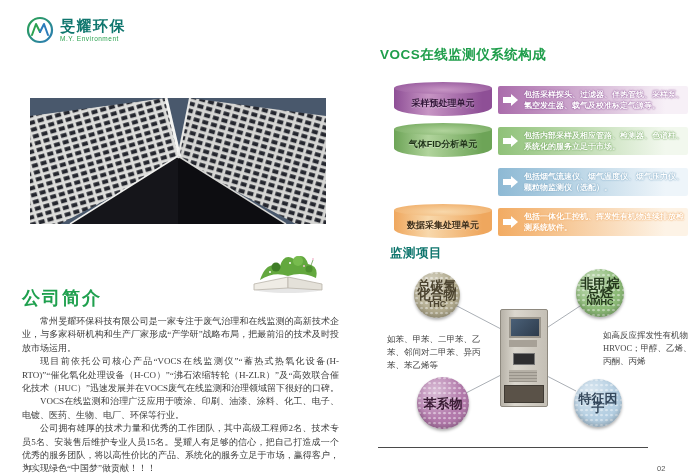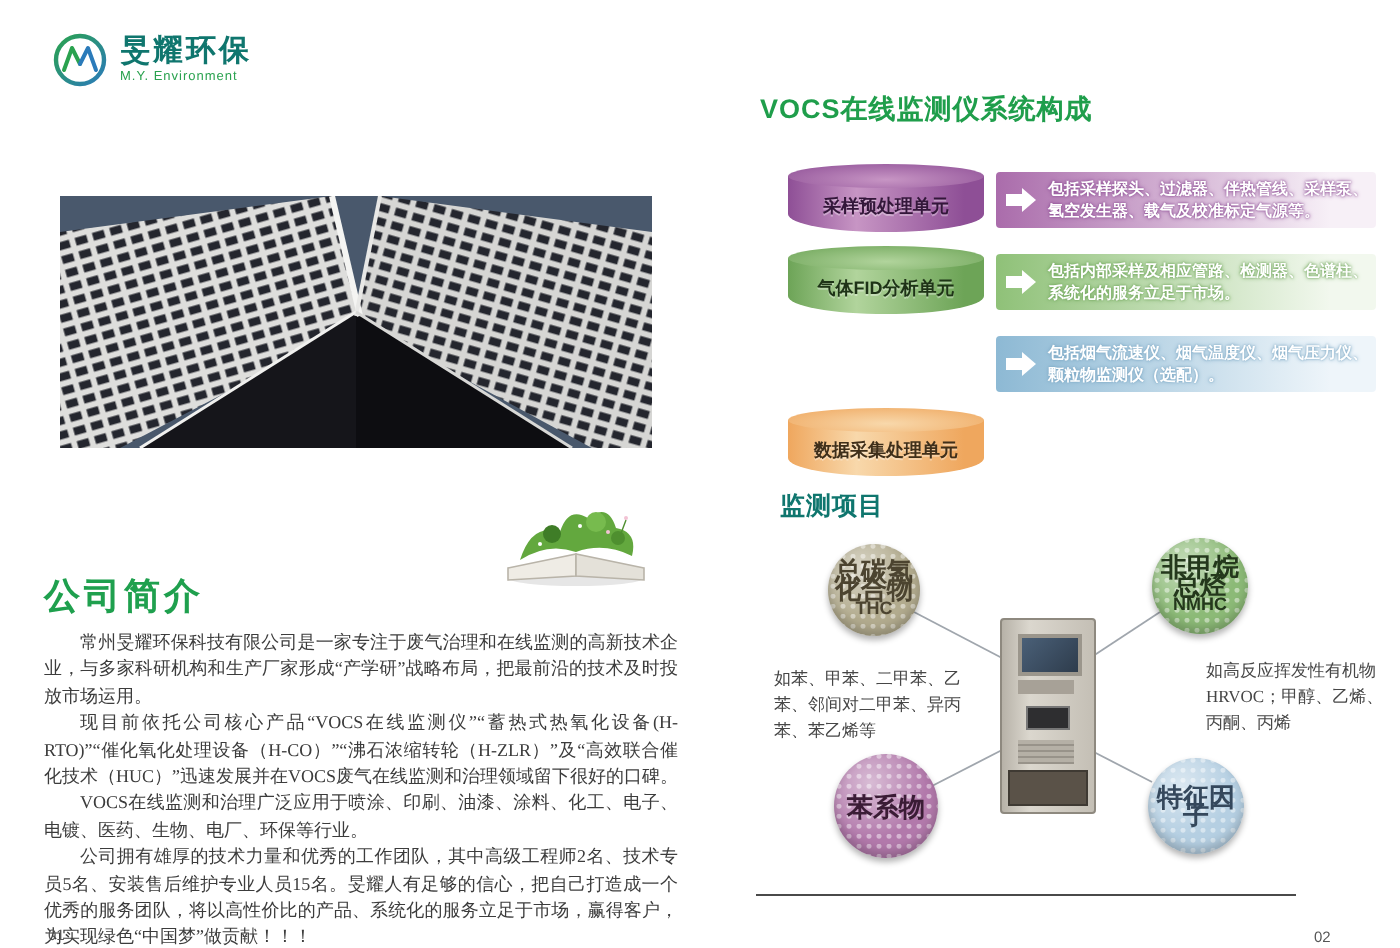--- a/index.html
+++ b/index.html
@@ -196,20 +196,24 @@
   <div class="unit-box">
     <span class="arrow"></span>
     <span class="unit-desc">包括烟气流速仪、烟气温度仪、烟气压力仪、颗粒物监测仪（选配）。</span>
   </div>
 </div>
 
 <div class="unit-row" style="top: 202px; --dark: #efa75e; --light: #f8d8ab; --bfrom: #f2ab62; --bto: #fdf3e6; --lc: #3f2f1a;">
   <div class="cyl">
     <span class="cyl-label">数据采集处理单元</span>
   </div>
+  <div class="unit-box">
+    <span class="arrow"></span>
+    <span class="unit-desc">包括一体化工控机、挥发性有机物连续排放检测系统软件。</span>
+  </div>
 </div>
 
 <div class="abs monitor">
   <div class="mon-title">监测项目</div>
 
   <svg class="mon-lines" width="310" height="200">
     <line x1="72" y1="61" x2="116" y2="84" stroke="#a0a6ad" stroke-width="0.9"></line>
     <line x1="195" y1="61" x2="160" y2="84" stroke="#a0a6ad" stroke-width="0.9"></line>
     <line x1="81" y1="148" x2="116" y2="130" stroke="#a0a6ad" stroke-width="0.9"></line>
     <line x1="191" y1="146" x2="160" y2="130" stroke="#a0a6ad" stroke-width="0.9"></line>

